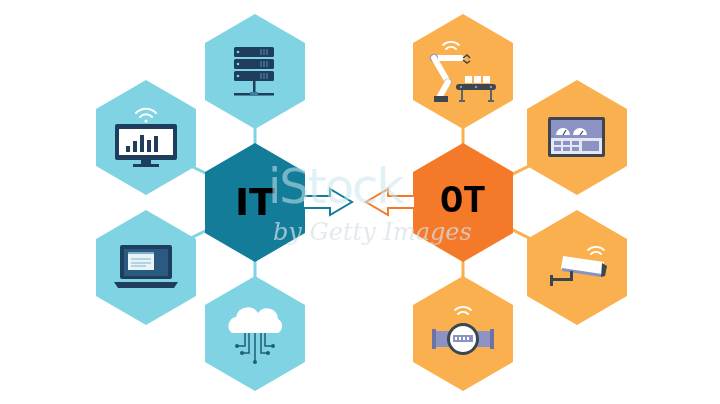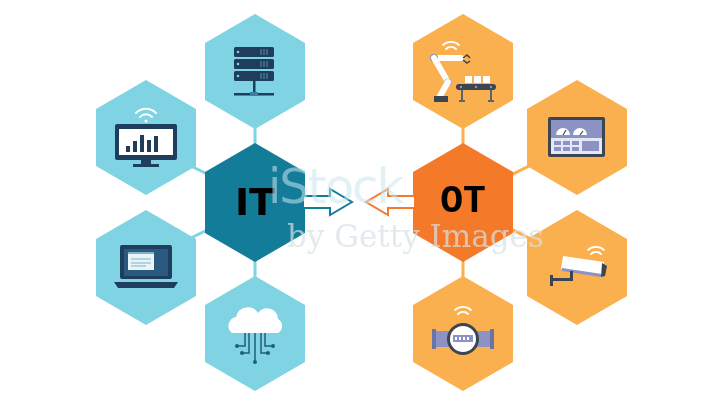--- a/index.html
+++ b/index.html
@@ -1,21 +1,21 @@
 <!DOCTYPE html>
 <html><head>
 <meta charset="utf-8">
 <style>
   html, body { margin:0; padding:0; background:#ffffff; }
   body { width:720px; height:404px; position:relative; overflow:hidden; font-family:"Liberation Sans", sans-serif; }
   svg.canvas { position:absolute; left:0; top:0; }
   .hex-label { position:absolute; color:#000000; font-weight:bold; font-size:38px; text-align:center; width:100px; line-height:40px; font-family:"DejaVu Sans", sans-serif; }
   .watermark { position:absolute; color:rgba(255,255,255,0.45); font-family:"DejaVu Sans", sans-serif; pointer-events:none; }
   .wm-main { left:268px; top:158px; font-size:48px; font-weight:normal; letter-spacing:-2px; color:rgba(200,230,238,0.55); }
-  .wm-sub { left:287px; top:218px; font-size:31px; font-family:"DejaVu Serif", serif; color:rgba(215,225,230,0.7); }
+  .wm-sub { left:273px; top:218px; font-size:24px; font-family:"DejaVu Serif", serif; color:rgba(215,225,230,0.7);font-style:italic; }
 </style>
 </head>
 <body>
 
 <svg class="canvas" width="720" height="404" viewBox="0 0 720 404">
 
   <g stroke="#7fd3e3" stroke-width="3">
     <line x1="255" y1="120" x2="255" y2="150"></line>
     <line x1="255" y1="255" x2="255" y2="285"></line>
     <line x1="185" y1="163" x2="215" y2="178"></line>

